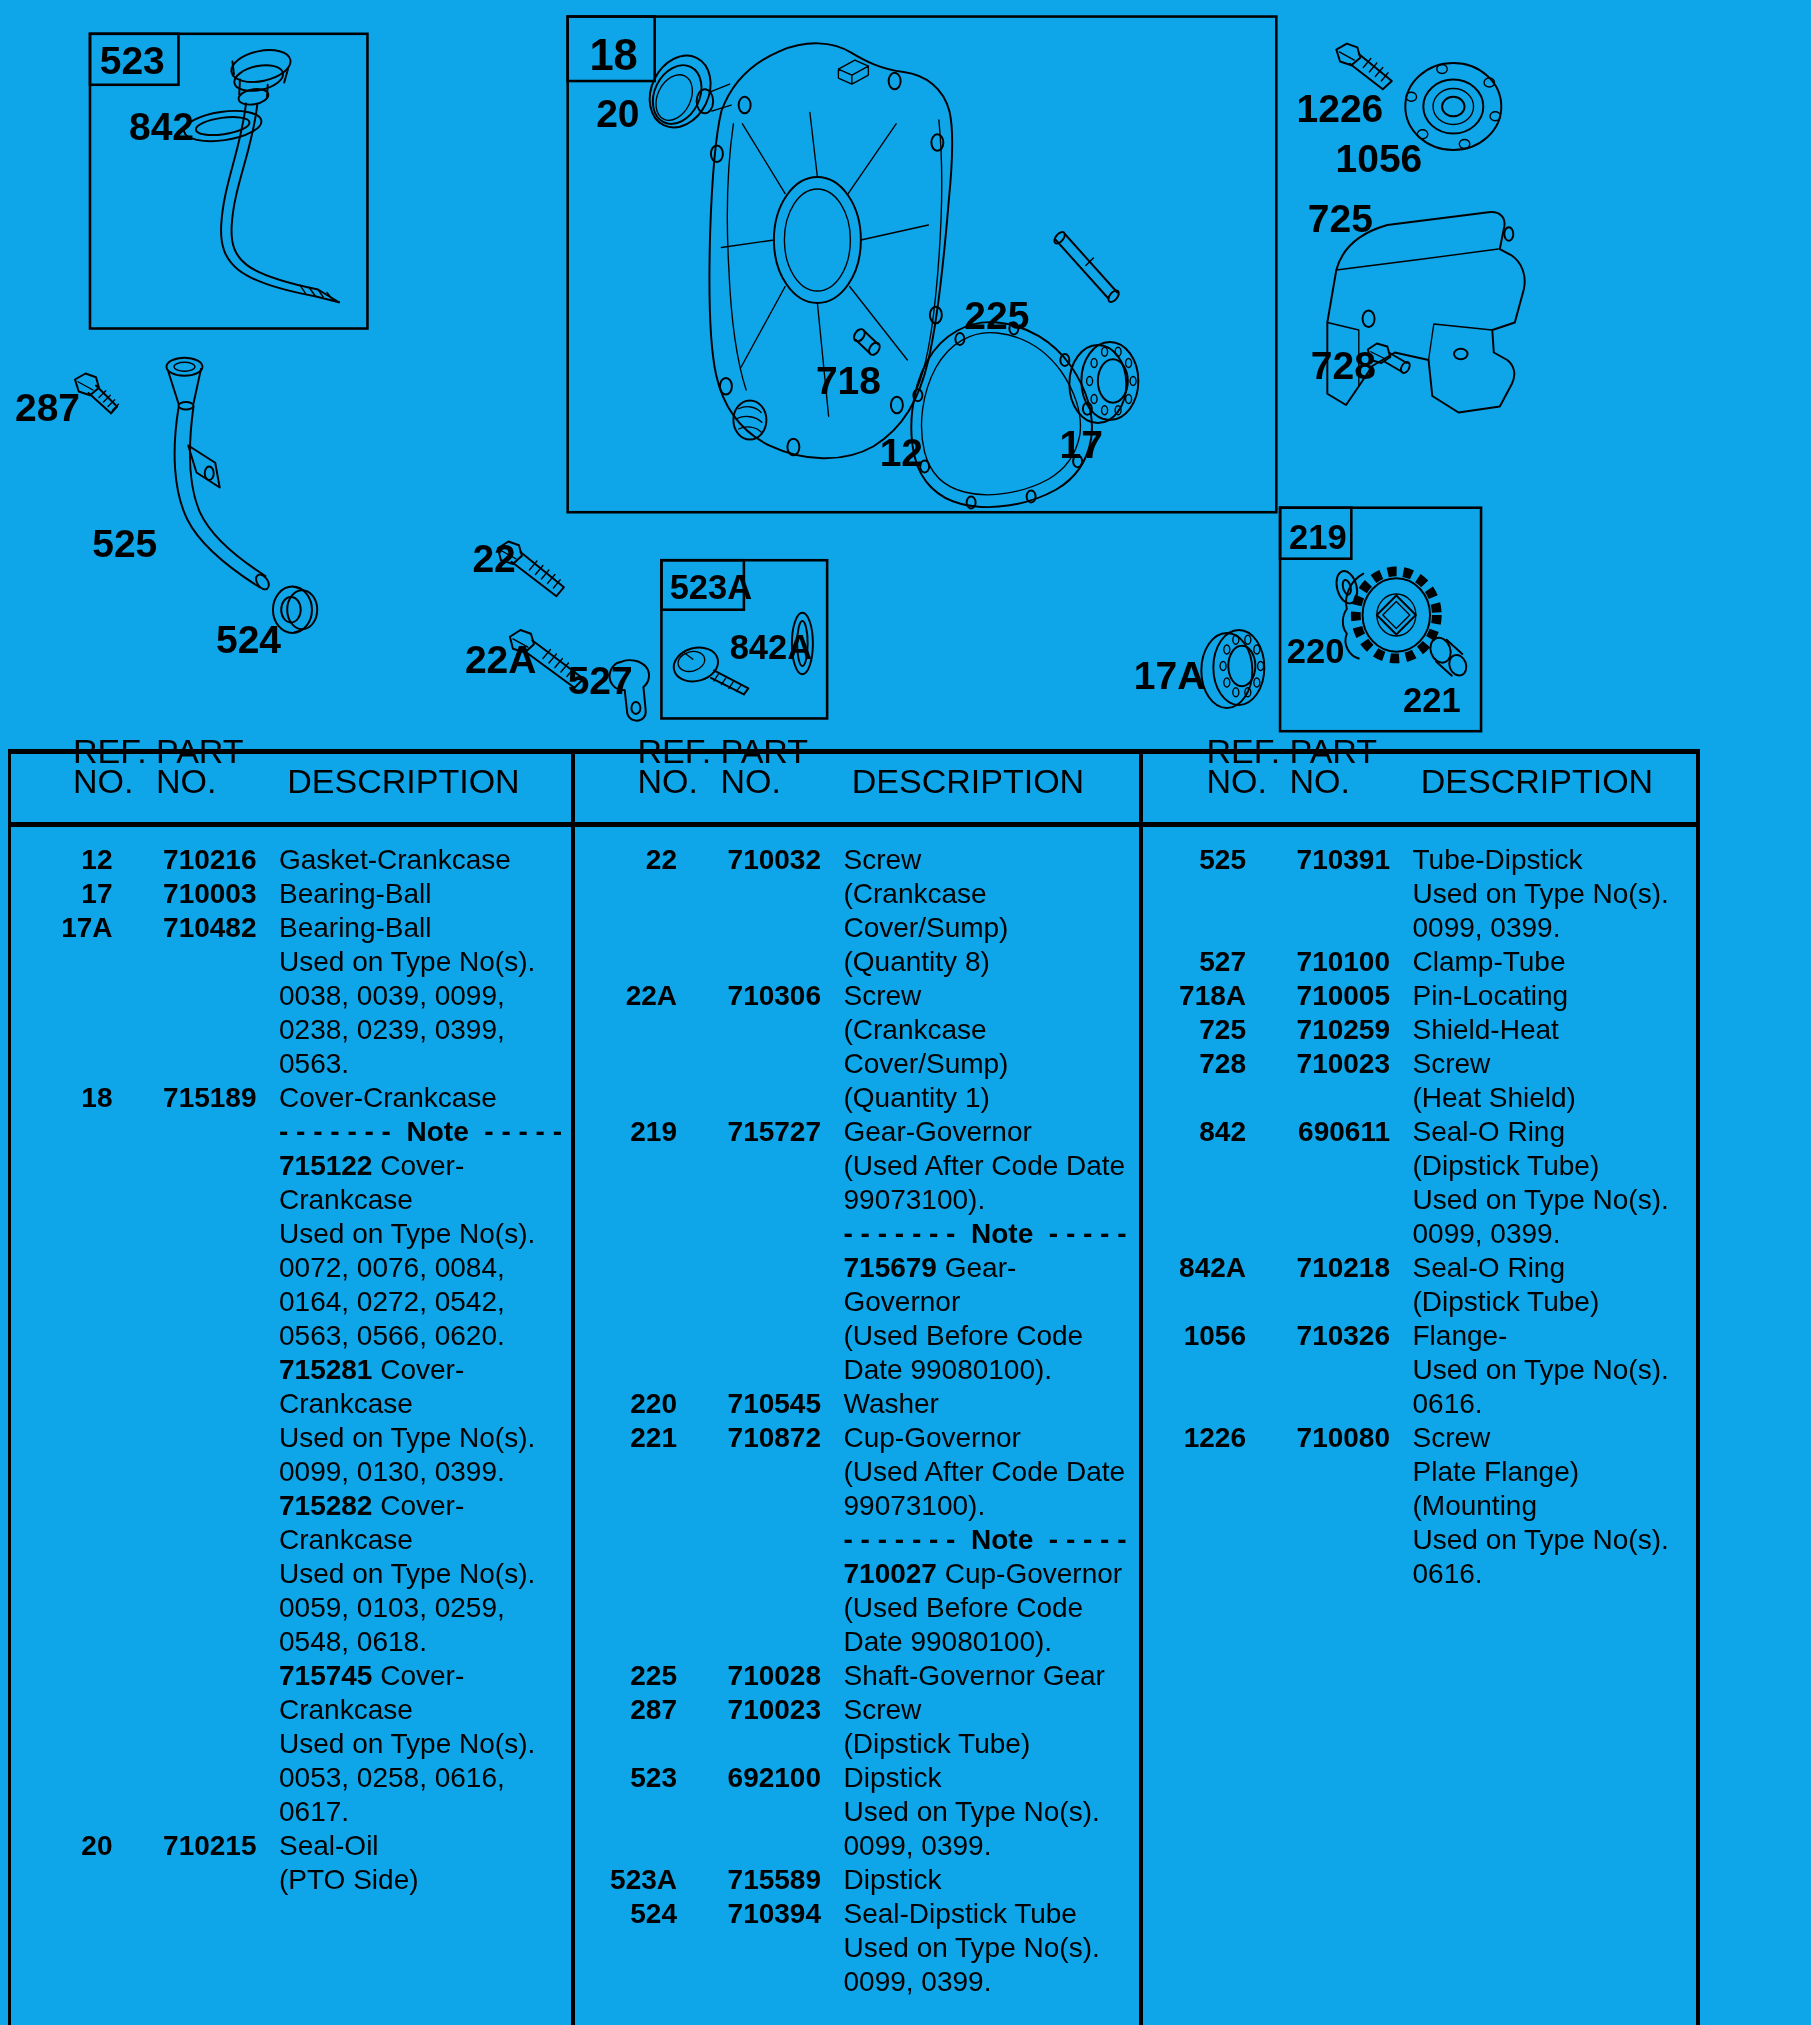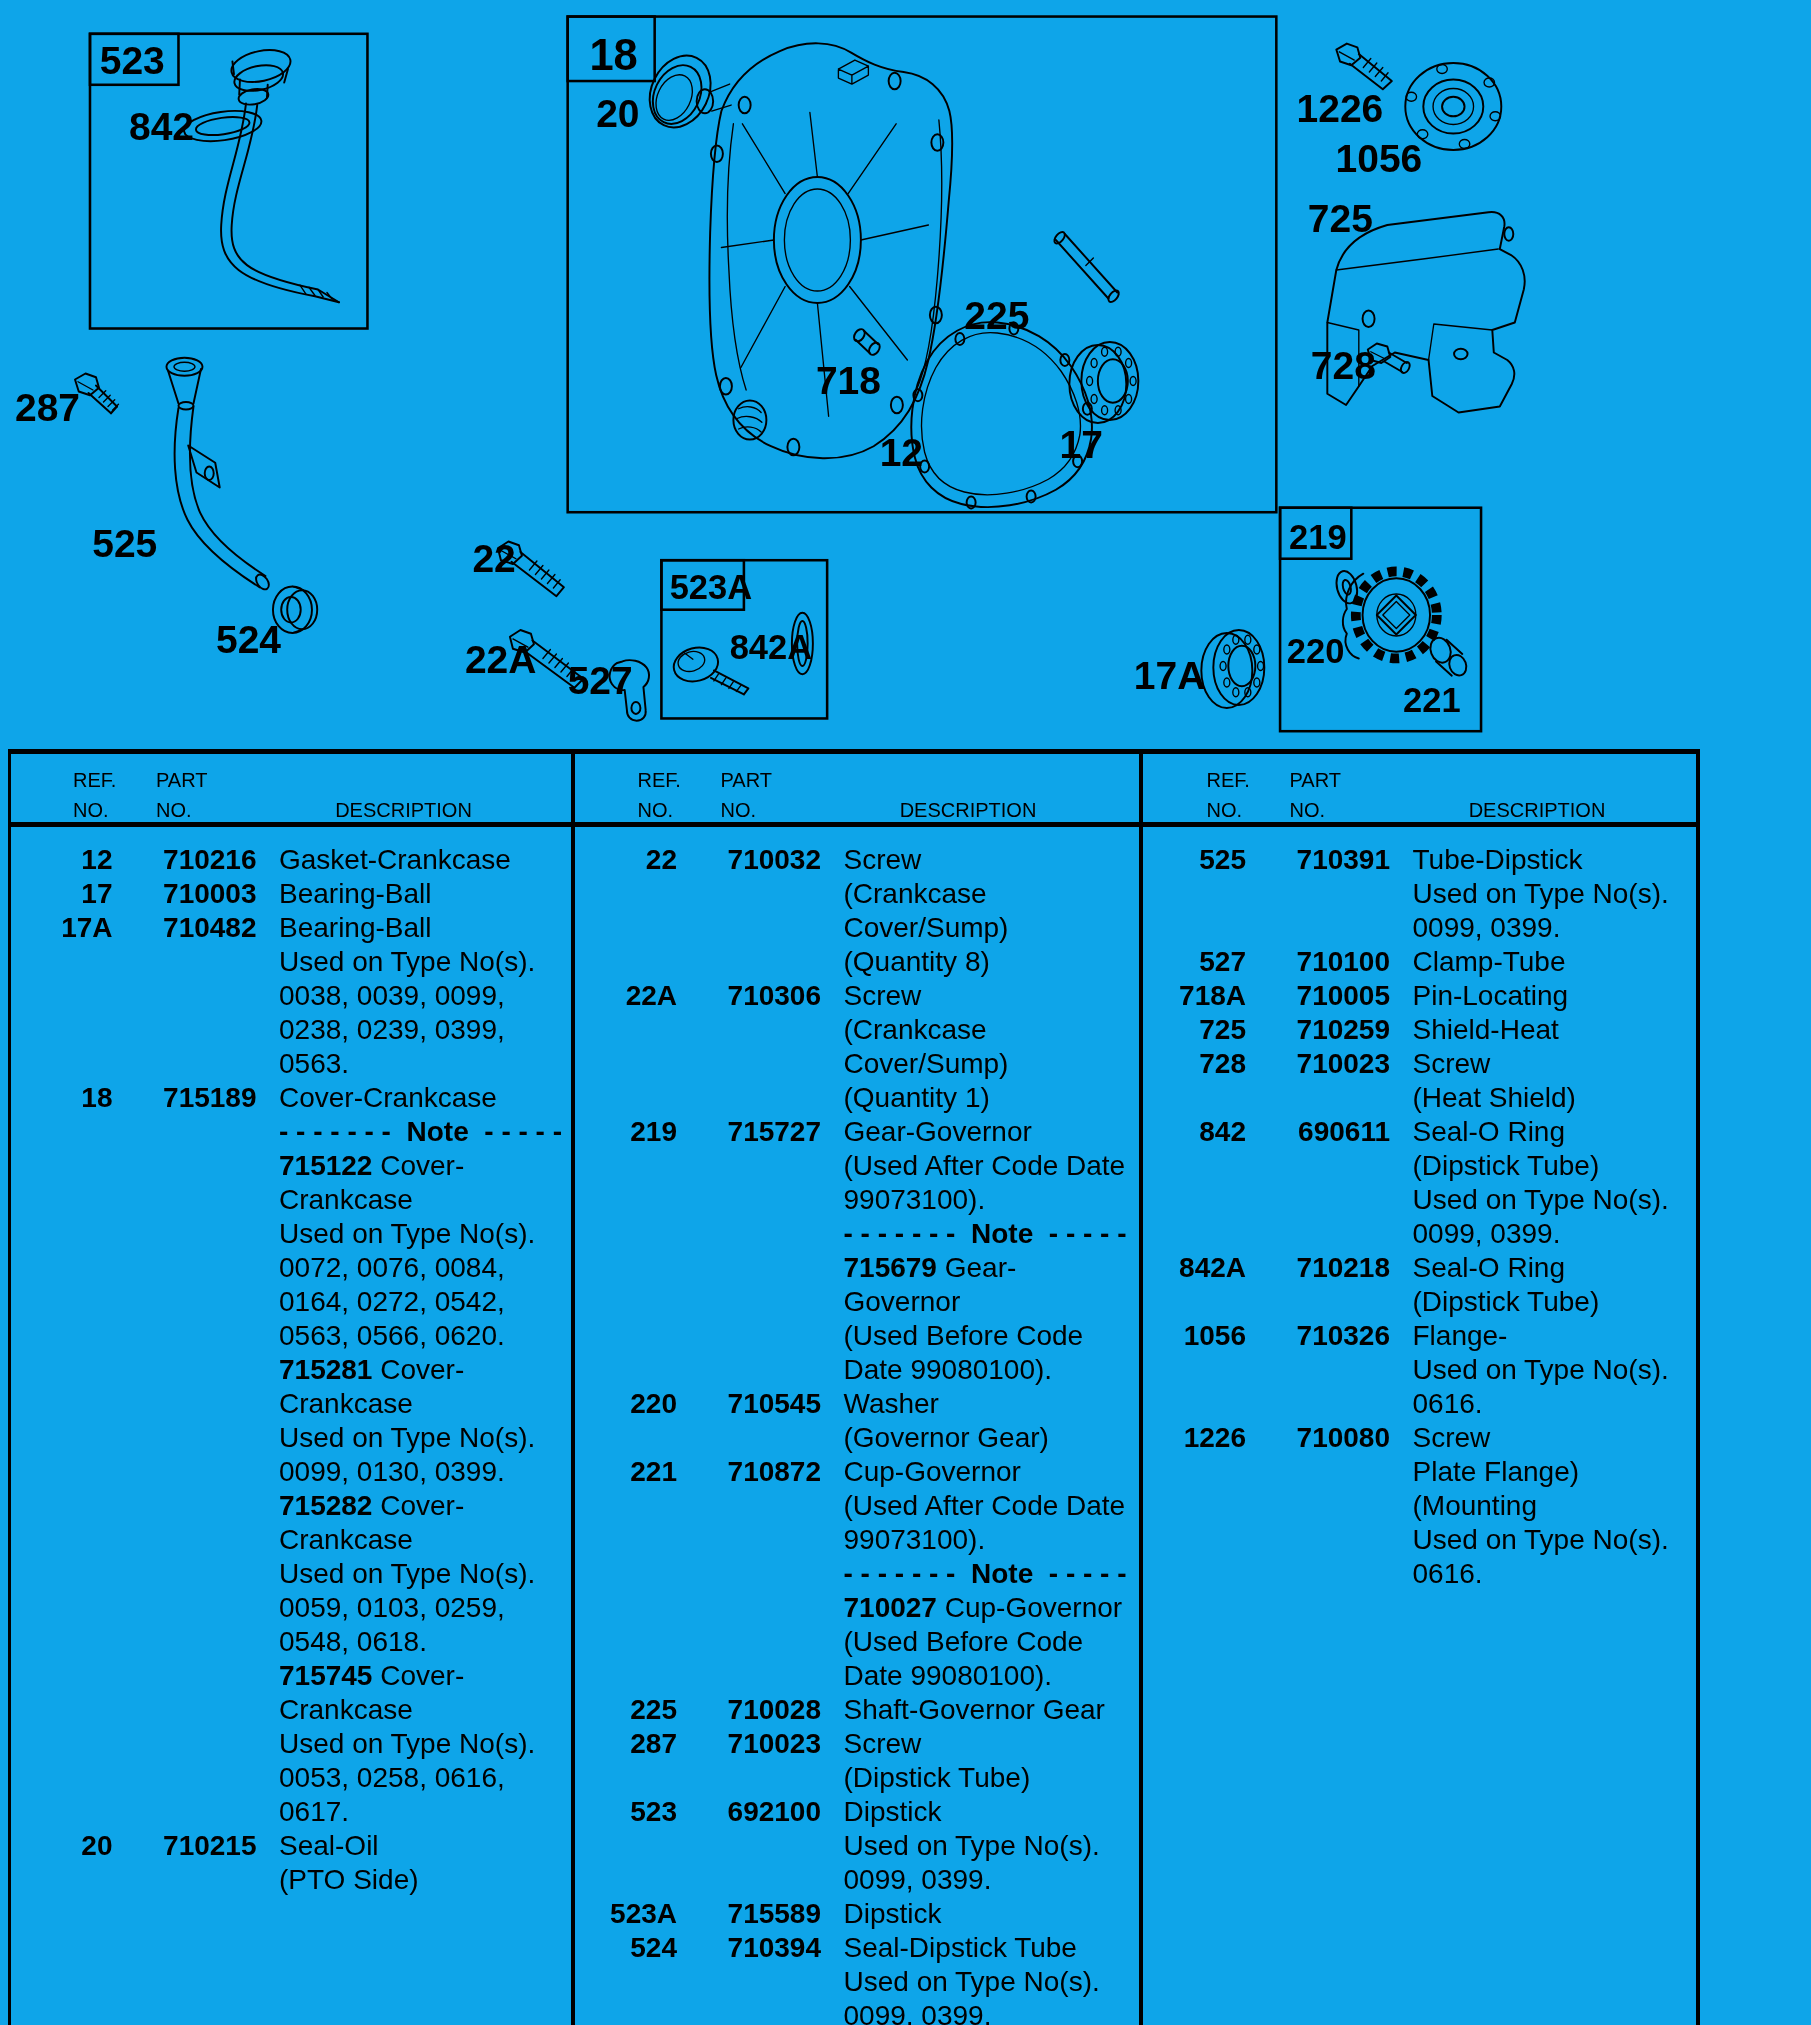--- a/index.html
+++ b/index.html
@@ -6,21 +6,21 @@
   #page{position:relative;width:1811px;height:2025px;background:#0ea5e9;overflow:hidden;
         font-family:"Liberation Sans",sans-serif;color:#000;}
   svg{position:absolute;top:0;left:0;}
   svg .part{fill:none;stroke:#000;stroke-width:2.6;stroke-linecap:round;stroke-linejoin:round;}
   svg .thin{stroke-width:1.8;}
   svg .box{fill:none;stroke:#000;stroke-width:3.4;}
   svg .teeth{fill:none;stroke:#000;stroke-width:13;stroke-dasharray:12 9;}
   svg text.callout{fill:#000;font-family:"Liberation Sans",sans-serif;font-weight:700;}
   .hline{position:absolute;left:7.5px;width:1692px;height:4.5px;background:#000;}
   .vline{position:absolute;top:749px;height:1276px;width:3.8px;background:#000;}
-  .colhead{position:absolute;top:765px;width:564px;height:83px;font-size:20px;line-height:30px;}
+  .colhead{position:absolute;top:736px;width:564px;height:83px;font-size:34px;line-height:30px;}
   .colhead span{position:absolute;text-align:center;}
   .h-ref{left:18px;width:95px;top:0;}
   .h-part{left:101px;width:95px;top:0;}
   .h-desc{left:276px;width:240px;top:30px;}
   .col{position:absolute;top:843px;width:564px;}
   .line{display:flex;height:34px;line-height:34px;font-size:28px;white-space:pre;}
   .ref{width:105px;text-align:right;font-weight:700;flex:none;}
   .part{width:144px;text-align:right;font-weight:700;flex:none;}
   .desc{padding-left:22.5px;flex:none;}
   .desc b{font-weight:700;}
@@ -345,21 +345,20 @@
       <div class="line"><span class="ref"></span><span class="part"></span><span class="desc">(Quantity 1)</span></div>
       <div class="line"><span class="ref">219</span><span class="part">715727</span><span class="desc">Gear-Governor</span></div>
       <div class="line"><span class="ref"></span><span class="part"></span><span class="desc">(Used After Code Date</span></div>
       <div class="line"><span class="ref"></span><span class="part"></span><span class="desc">99073100).</span></div>
       <div class="line"><span class="ref"></span><span class="part"></span><span class="desc"><b>- - - - - - -  Note  - - - - -</b></span></div>
       <div class="line"><span class="ref"></span><span class="part"></span><span class="desc"><b>715679</b> Gear-</span></div>
       <div class="line"><span class="ref"></span><span class="part"></span><span class="desc">Governor</span></div>
       <div class="line"><span class="ref"></span><span class="part"></span><span class="desc">(Used Before Code</span></div>
       <div class="line"><span class="ref"></span><span class="part"></span><span class="desc">Date 99080100).</span></div>
       <div class="line"><span class="ref">220</span><span class="part">710545</span><span class="desc">Washer</span></div>
-      <div class="line"><span class="ref"></span><span class="part"></span><span class="desc">(Governor Gear)</span></div>
       <div class="line"><span class="ref">221</span><span class="part">710872</span><span class="desc">Cup-Governor</span></div>
       <div class="line"><span class="ref"></span><span class="part"></span><span class="desc">(Used After Code Date</span></div>
       <div class="line"><span class="ref"></span><span class="part"></span><span class="desc">99073100).</span></div>
       <div class="line"><span class="ref"></span><span class="part"></span><span class="desc"><b>- - - - - - -  Note  - - - - -</b></span></div>
       <div class="line"><span class="ref"></span><span class="part"></span><span class="desc"><b>710027</b> Cup-Governor</span></div>
       <div class="line"><span class="ref"></span><span class="part"></span><span class="desc">(Used Before Code</span></div>
       <div class="line"><span class="ref"></span><span class="part"></span><span class="desc">Date 99080100).</span></div>
       <div class="line"><span class="ref">225</span><span class="part">710028</span><span class="desc">Shaft-Governor Gear</span></div>
       <div class="line"><span class="ref">287</span><span class="part">710023</span><span class="desc">Screw</span></div>
       <div class="line"><span class="ref"></span><span class="part"></span><span class="desc">(Dipstick Tube)</span></div>

